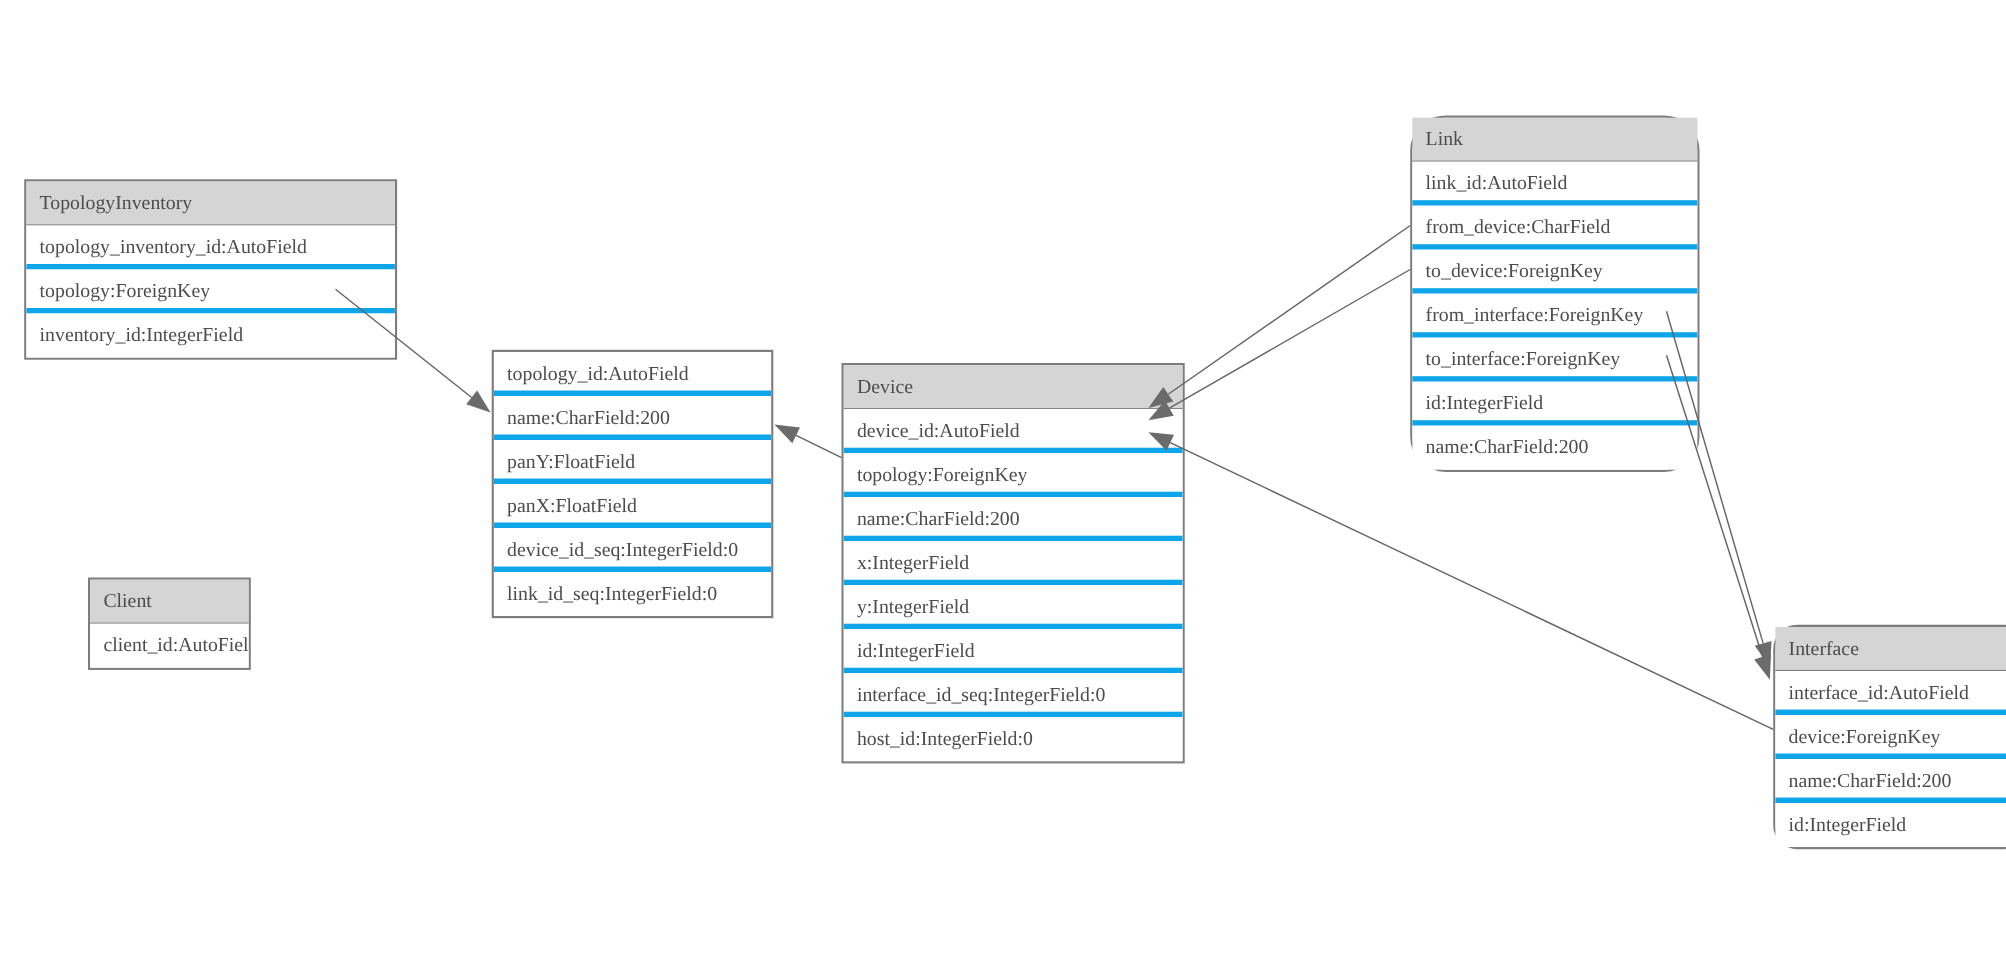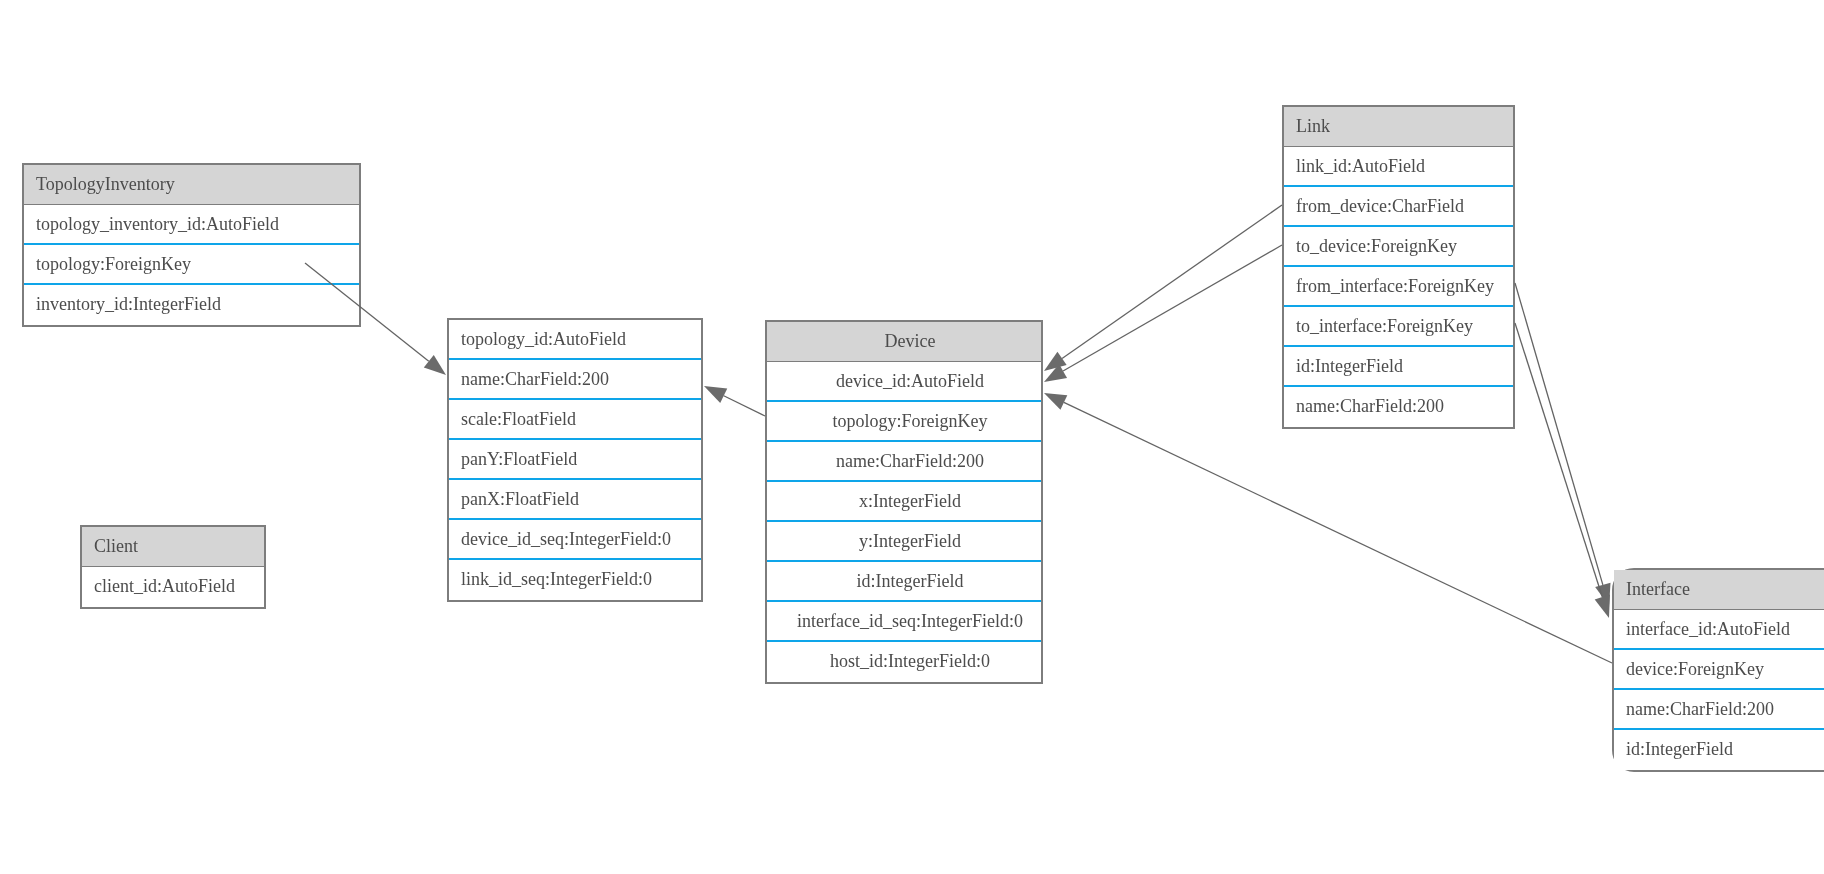--- a/index.html
+++ b/index.html
@@ -29,21 +29,21 @@
     background: #d5d5d5;
     border-bottom: 1px solid #7d7d7d;
     padding: 0 0 0 12px;
     box-sizing: border-box;
     white-space: nowrap;
     overflow: hidden;
   }
   .entity-row {
     height: 40px;
     line-height: 39px;
-    border-bottom: 2px solid #0ea5e9;
+    border-bottom: 5px solid #0ea5e9;
     padding: 0 0 0 12px;
     box-sizing: border-box;
     white-space: nowrap;
     overflow: hidden;
     background: #ffffff;
   }
   .entity-row:last-child {
     border-bottom: none;
   }
   #relations {
@@ -67,42 +67,41 @@
 <div id="canvas">
   <div class="entity" style="left: 22px; top: 163px; width: 339px;">
       <div class="entity-header">TopologyInventory</div>
       <div class="entity-row">topology_inventory_id:AutoField</div>
       <div class="entity-row">topology:ForeignKey</div>
       <div class="entity-row">inventory_id:IntegerField</div>
     </div>
     <div class="entity" style="left: 447px; top: 318px; width: 256px;">
       <div class="entity-row">topology_id:AutoField</div>
       <div class="entity-row">name:CharField:200</div>
-      <div class="entity-row">scale:FloatField</div>
       <div class="entity-row">panY:FloatField</div>
       <div class="entity-row">panX:FloatField</div>
       <div class="entity-row">device_id_seq:IntegerField:0</div>
       <div class="entity-row">link_id_seq:IntegerField:0</div>
     </div>
-    <div class="entity" style="left: 80px; top: 525px; width: 186px;">
+    <div class="entity" style="left: 80px; top: 525px; width: 148px;">
       <div class="entity-header">Client</div>
       <div class="entity-row">client_id:AutoField</div>
     </div>
-    <div class="entity" style="left: 765px; top: 320px; width: 278px; text-align: center;">
+    <div class="entity" style="left: 765px; top: 330px; width: 312px;">
       <div class="entity-header">Device</div>
       <div class="entity-row">device_id:AutoField</div>
       <div class="entity-row">topology:ForeignKey</div>
       <div class="entity-row">name:CharField:200</div>
       <div class="entity-row">x:IntegerField</div>
       <div class="entity-row">y:IntegerField</div>
       <div class="entity-row">id:IntegerField</div>
       <div class="entity-row">interface_id_seq:IntegerField:0</div>
       <div class="entity-row">host_id:IntegerField:0</div>
     </div>
-    <div class="entity" style="left: 1282px; top: 105px; width: 233px;">
+    <div class="entity" style="left: 1282px; top: 105px; width: 263px; border-radius: 32px;">
       <div class="entity-header">Link</div>
       <div class="entity-row">link_id:AutoField</div>
       <div class="entity-row">from_device:CharField</div>
       <div class="entity-row">to_device:ForeignKey</div>
       <div class="entity-row">from_interface:ForeignKey</div>
       <div class="entity-row">to_interface:ForeignKey</div>
       <div class="entity-row">id:IntegerField</div>
       <div class="entity-row">name:CharField:200</div>
     </div>
     <div class="entity" style="left: 1612px; top: 568px; width: 232px; border-radius: 22px;">

